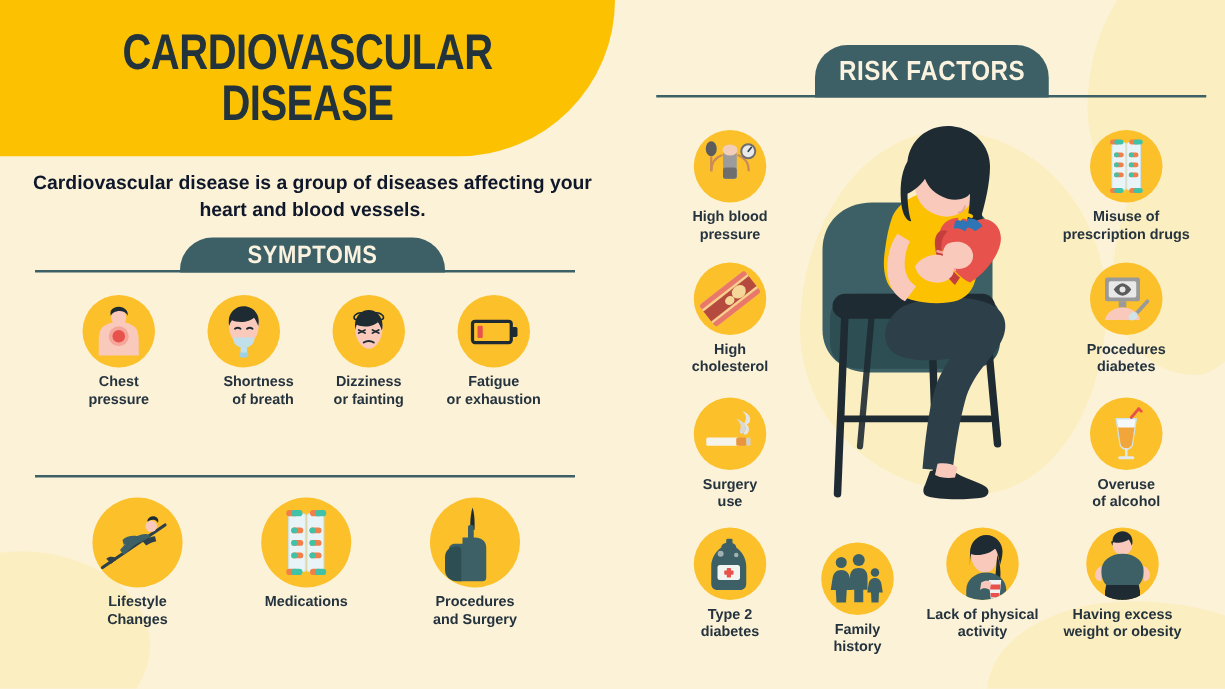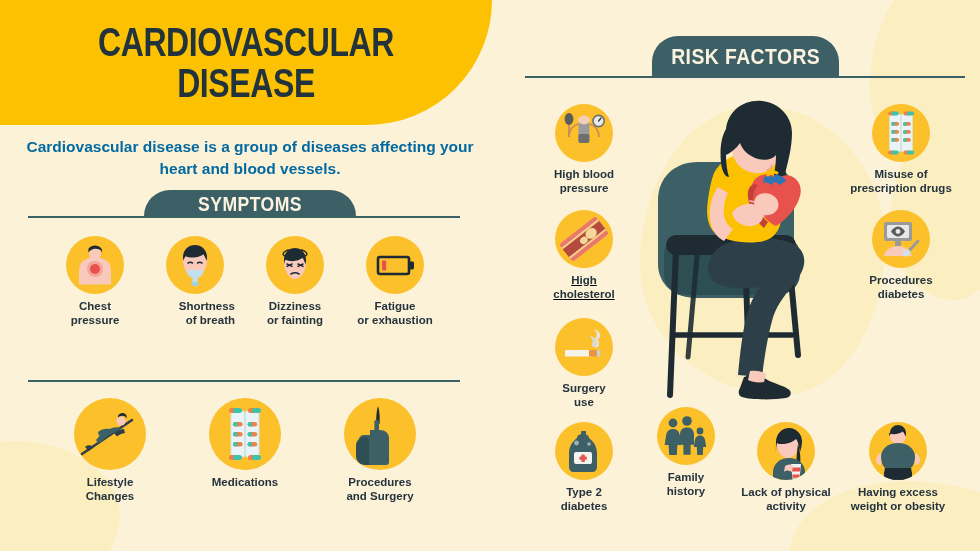--- a/index.html
+++ b/index.html
@@ -32,21 +32,21 @@
     text-align:center;
     color:#23333c;
     font-family:"Liberation Sans", sans-serif;
     font-weight:bold;
     font-size:40px;line-height:41px;
     letter-spacing:-0.5px;
     transform:scaleX(0.80);transform-origin:246px 0;
   }
   .subtitle{
     position:absolute;left:20px;top:136px;width:460px;
-    text-align:center;color:#0369a1;
+    text-align:center;color:#0f172a;
     font-size:15.5px;line-height:22px;font-weight:600;
   }
   .sec-rule{position:absolute;height:2px;background:#3c6065;}
   .sec-pill{
     position:absolute;
     background:#3c6065;
     border-top-left-radius:26px;border-top-right-radius:26px;
     color:#fbf3df;
     font-weight:bold;
     text-align:right;
@@ -275,21 +275,21 @@
         <ellipse cx="14" cy="15" rx="4.4" ry="6" fill="#5c5c5c"></ellipse>
         <path d="M14 21v12" stroke="#c98b5a" stroke-width="1.8" fill="none"></path>
         <circle cx="43.6" cy="17" r="5.6" fill="#e9e9e9" stroke="#6e6e6e" stroke-width="1.6"></circle>
         <path d="M43.6 17 L46 14" stroke="#2d3f49" stroke-width="1.4" stroke-linecap="round"></path>
       </svg>
     </div>
     <div class="cap">High blood
 pressure</div>
   </div>
 
-  <div class="item" style="left:544px;top:210px;width:80px;text-decoration:underline;">
+  <div class="item" style="left:544px;top:210px;width:80px;">
     <div class="circ" style="width:58px;height:58px;">
       <svg viewBox="0 0 58 58" width="58" height="58">
         <g transform="rotate(-38 29 29)">
           <rect x="6" y="18" width="46" height="22" rx="4" fill="#f2a08e"></rect>
           <rect x="6" y="18" width="46" height="5" rx="2.5" fill="#e8786a"></rect>
           <rect x="6" y="35" width="46" height="5" rx="2.5" fill="#e8786a"></rect>
           <rect x="6" y="23" width="46" height="12" fill="#b54a3f"></rect>
           <ellipse cx="38" cy="29" rx="6" ry="5" fill="#f6d79a"></ellipse>
           <ellipse cx="28" cy="30" rx="4" ry="3.4" fill="#f6d79a"></ellipse>
           <path d="M6 23h46" stroke="#f9cf8e" stroke-width="2"></path>
@@ -359,38 +359,52 @@
         <rect x="23" y="31" width="6" height="5" fill="#9a9a9a"></rect>
         <path d="M12 46c1-6 7-10 14-10s13 4 14 10z" fill="#f9c9bc"></path>
         <path d="M36 42 L46 31" stroke="#9a9a9a" stroke-width="3" stroke-linecap="round"></path>
         <ellipse cx="34.5" cy="43" rx="4" ry="3" fill="#cfe4ea" transform="rotate(-40 34.5 43)"></ellipse>
       </svg>
     </div>
     <div class="cap">Procedures
 diabetes</div>
   </div>
 
+  <div class="item" style="left:850px;top:318px;width:102px;">
+    <div class="circ" style="width:58px;height:58px;">
+      <svg viewBox="0 0 58 58" width="58" height="58">
+        <path d="M21 17h16l-3 20c-.4 2.6-2.4 4.4-5 4.4S24.4 39.6 24 37z" fill="#f6f9fa" stroke="#cfe4ea" stroke-width="1.2"></path>
+        <path d="M22.4 24h13.2l-2 13c-.4 2.2-2 3.6-4.6 3.6s-4.2-1.4-4.6-3.6z" fill="#f2a53a"></path>
+        <rect x="28" y="41" width="2" height="7" fill="#e0e9ec"></rect>
+        <rect x="22.6" y="47" width="12.8" height="2.4" rx="1.2" fill="#e0e9ec"></rect>
+        <path d="M33 16 L39 9" stroke="#e8524c" stroke-width="2.2" stroke-linecap="round"></path>
+        <path d="M39 9 L41 11" stroke="#e8524c" stroke-width="2.2" stroke-linecap="round"></path>
+      </svg>
+    </div>
+    <div class="cap">Overuse
+of alcohol</div>
+  </div>
 
   <div class="item" style="left:546px;top:422px;width:76px;">
     <div class="circ" style="width:58px;height:58px;">
       <svg viewBox="0 0 58 58" width="58" height="58">
         <rect x="26" y="9" width="5" height="5" rx="1" fill="#3c6065"></rect>
         <path d="M22 16c0-2 2-4 6-4s6 2 6 4c4 3 8 8 8 15v14c0 3-2 5-5 5H19c-3 0-5-2-5-5V31c0-7 4-12 8-15z" fill="#3c6065"></path>
         <rect x="19" y="30" width="18" height="12" rx="2" fill="#f2f4f0"></rect>
         <rect x="26.4" y="32.4" width="3.4" height="7.6" rx="0.6" fill="#e8524c"></rect>
         <rect x="24.4" y="34.4" width="7.4" height="3.4" rx="0.6" fill="#e8524c"></rect>
         <circle cx="21.5" cy="21" r="2.4" fill="#f2f4f0" opacity="0.55"></circle>
         <circle cx="34" cy="22" r="1.8" fill="#f2f4f0" opacity="0.55"></circle>
       </svg>
     </div>
     <div class="cap">Type 2
 diabetes</div>
   </div>
 
-  <div class="item" style="left:648px;top:407px;width:76px;">
+  <div class="item" style="left:648px;top:434px;width:76px;">
     <div class="circ" style="width:58px;height:58px;">
       <svg viewBox="0 0 58 58" width="58" height="58">
 
         <circle cx="16" cy="16" r="4.4" fill="#3c6065"></circle>
         <path d="M16 22c-4 0-6.4 2.6-7 7l-1.4 9h4l.6 10h7.6l.6-10h4l-1.4-9c-.6-4.4-3-7-7-7z" fill="#3c6065"></path>
 
         <circle cx="30" cy="14" r="4.8" fill="#3c6065"></circle>
         <path d="M30 20.4c-4.6 0-7 2.6-7 7.4v10h3.4v10h7.2v-10H37V27.8c0-4.8-2.4-7.4-7-7.4z" fill="#3c6065"></path>
 
         <circle cx="43" cy="24" r="3.4" fill="#3c6065"></circle>

